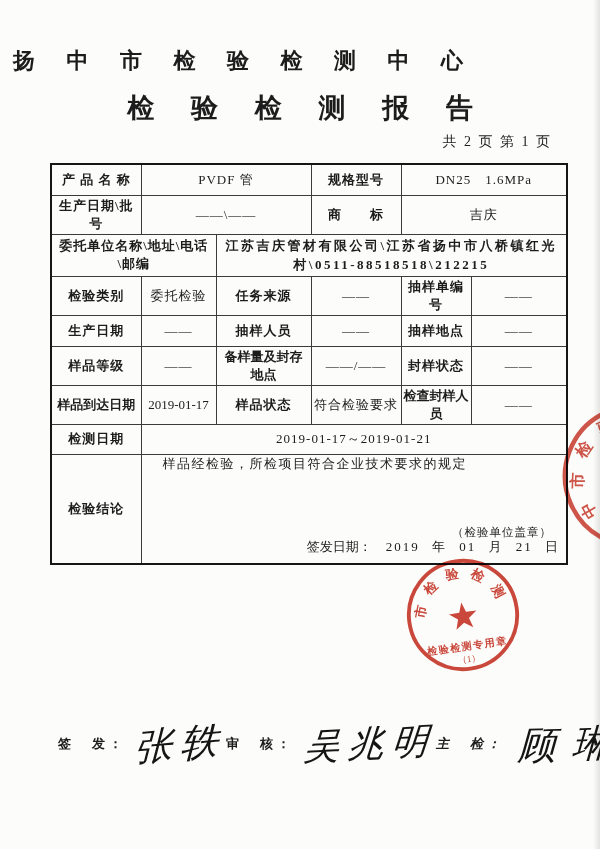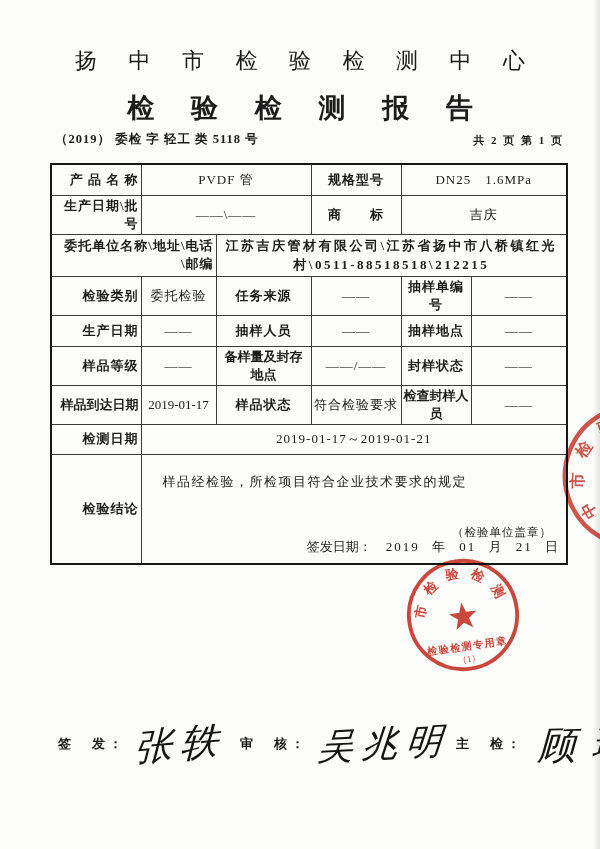--- a/index.html
+++ b/index.html
@@ -4,55 +4,55 @@
 <style>
   html,body{margin:0;padding:0;}
   body{width:600px;height:849px;background:#e9e9e7;overflow:hidden;}
   .page{
     position:relative;width:600px;height:849px;overflow:hidden;
     background:linear-gradient(to left,#e3e3e1 0px,#fcfcfa 7px),#fcfcfa;
     font-family:"Liberation Serif","DejaVu Serif",serif;
     color:#1c1c1c;
   }
   .org-name{
-    position:absolute;top:46px;left:0;width:100%;text-align:center;
-    font-size:22px;font-weight:normal;letter-spacing:13px;text-indent:13px;
+    position:absolute;top:46px;left:0;width:100%;text-align:left;
+    font-size:22px;font-weight:bold;letter-spacing:13px;text-indent:13px;
   }
   .report-title{
     position:absolute;top:90px;left:0;width:100%;text-align:center;
     font-size:27px;font-weight:bold;letter-spacing:15px;text-indent:15px;
   }
   .report-no{position:absolute;top:131px;left:55px;font-size:12.5px;letter-spacing:1px;font-weight:bold;}
-  .page-info{position:absolute;top:133px;right:36px;font-size:11px;letter-spacing:2px;font-weight:bold;}
+  .page-info{position:absolute;top:133px;right:48px;font-size:14px;letter-spacing:2px;font-weight:normal;}
 
   table.report{
     position:absolute;left:50px;top:163px;width:516px;
     border-collapse:collapse;table-layout:fixed;
     font-size:13px;
   }
   table.report td{
     border:1px solid #3b3b3b;
     text-align:center;vertical-align:middle;
     padding:1px 2px;overflow:hidden;
   }
   table.report{border:2px solid #161616;}
-  table.report td.outerL{border-left:2px solid #161616;text-align:right;}
+  table.report td.outerL{border-left:2px solid #161616;}
   table.report td.outerR{border-right:2px solid #161616;}
   .r1{height:31px}.r2{height:24px}.r3{height:33px}.r4{height:32px}
   .r5{height:31px}.r6{height:31px}.r7{height:31px}.r8{height:31px}
   .r9{height:32px}.r10{height:30px}.r11{height:59px}.r12{height:110px}.r13{height:41px}
   td.lbl{font-weight:bold;letter-spacing:1px;}
   td.val{letter-spacing:1px;}
   td.val-left{text-align:left;padding-left:10px;letter-spacing:1px;}
   td.company{
     text-align:left;padding:2px 6px 2px 9px;
     letter-spacing:2.5px;line-height:1.5;font-weight:bold;
   }
   td.conclusion-cell{position:relative;text-align:left;vertical-align:top;}
-  .conclusion-text{position:absolute;top:18px;left:21px;letter-spacing:1.5px;}
+  .conclusion-text{position:absolute;top:0;left:21px;letter-spacing:1.5px;}
   .seal-note{position:absolute;top:70px;right:14px;font-size:11.5px;letter-spacing:1px;}
   .issue-line{position:absolute;bottom:7px;right:6px;font-size:13px;}
   .issue-line .issue-value{word-spacing:7px;letter-spacing:2px;margin-left:14px;}
 
   .sig-row{
     position:absolute;left:58px;top:700px;width:520px;height:88px;
     display:flex;align-items:center;
   }
   .sig-label{font-size:13px;font-weight:bold;letter-spacing:4px;white-space:nowrap;}
   .sig-name{
@@ -72,21 +72,20 @@
     transform:rotate(-24deg);mix-blend-mode:multiply;opacity:.85;
   }
 </style>
 </head>
 <body>
 
 <div class="page">
 
   <div class="org-name">扬 中 市 检 验 检 测 中 心</div>
   <div class="report-title">检 验 检 测 报 告</div>
-  <div class="report-no">（2019） 委检 字 轻工 类 5118 号</div>
   <div class="page-info">共 2 页 第 1 页</div>
 
   <table class="report">
     <colgroup>
       <col style="width:90px">
         <col style="width:75px">
         <col style="width:95px">
       <col style="width:90px">
         <col style="width:70px">
         <col style="width:96px">
@@ -153,23 +152,23 @@
           <span>签发日期：</span><span class="issue-value">2019 年 01 月 21 日</span>
         </div>
       </td>
     </tr>
   </tbody>
     </table>
 
   <div class="sig-row">
     <span class="sig-label">签　发：</span>
     <span class="sig-name" style="margin-left:8px;width:130px;">张轶</span>
-    <span class="sig-label" style="margin-left:14px;">审　核：</span>
+    <span class="sig-label" style="">审　核：</span>
     <span class="sig-name n2" style="margin-left:10px;width:140px;">吴兆明</span>
-    <span class="sig-label" style="margin-left:6px;">主　检：</span>
+    <span class="sig-label" style="margin-left:0;font-style:italic;">主　检：</span>
     <span class="sig-name n3" style="margin-left:14px;">顾琳</span>
   </div>
 
   <svg class="stamp-main" viewBox="0 0 120 120">
     <defs>
       <path id="arcMain" d="M22.3,70.1 A39,39 0 1 1 97.7,70.1" fill="none"></path>
     </defs>
     <circle cx="60" cy="60" r="56" fill="none" stroke="#c8382b" stroke-width="4"></circle>
     <text font-size="13.5" font-weight="bold" fill="#c8382b" letter-spacing="10.5">
       <textPath href="#arcMain" startOffset="50%" text-anchor="middle">扬中市检验检测中心</textPath>

